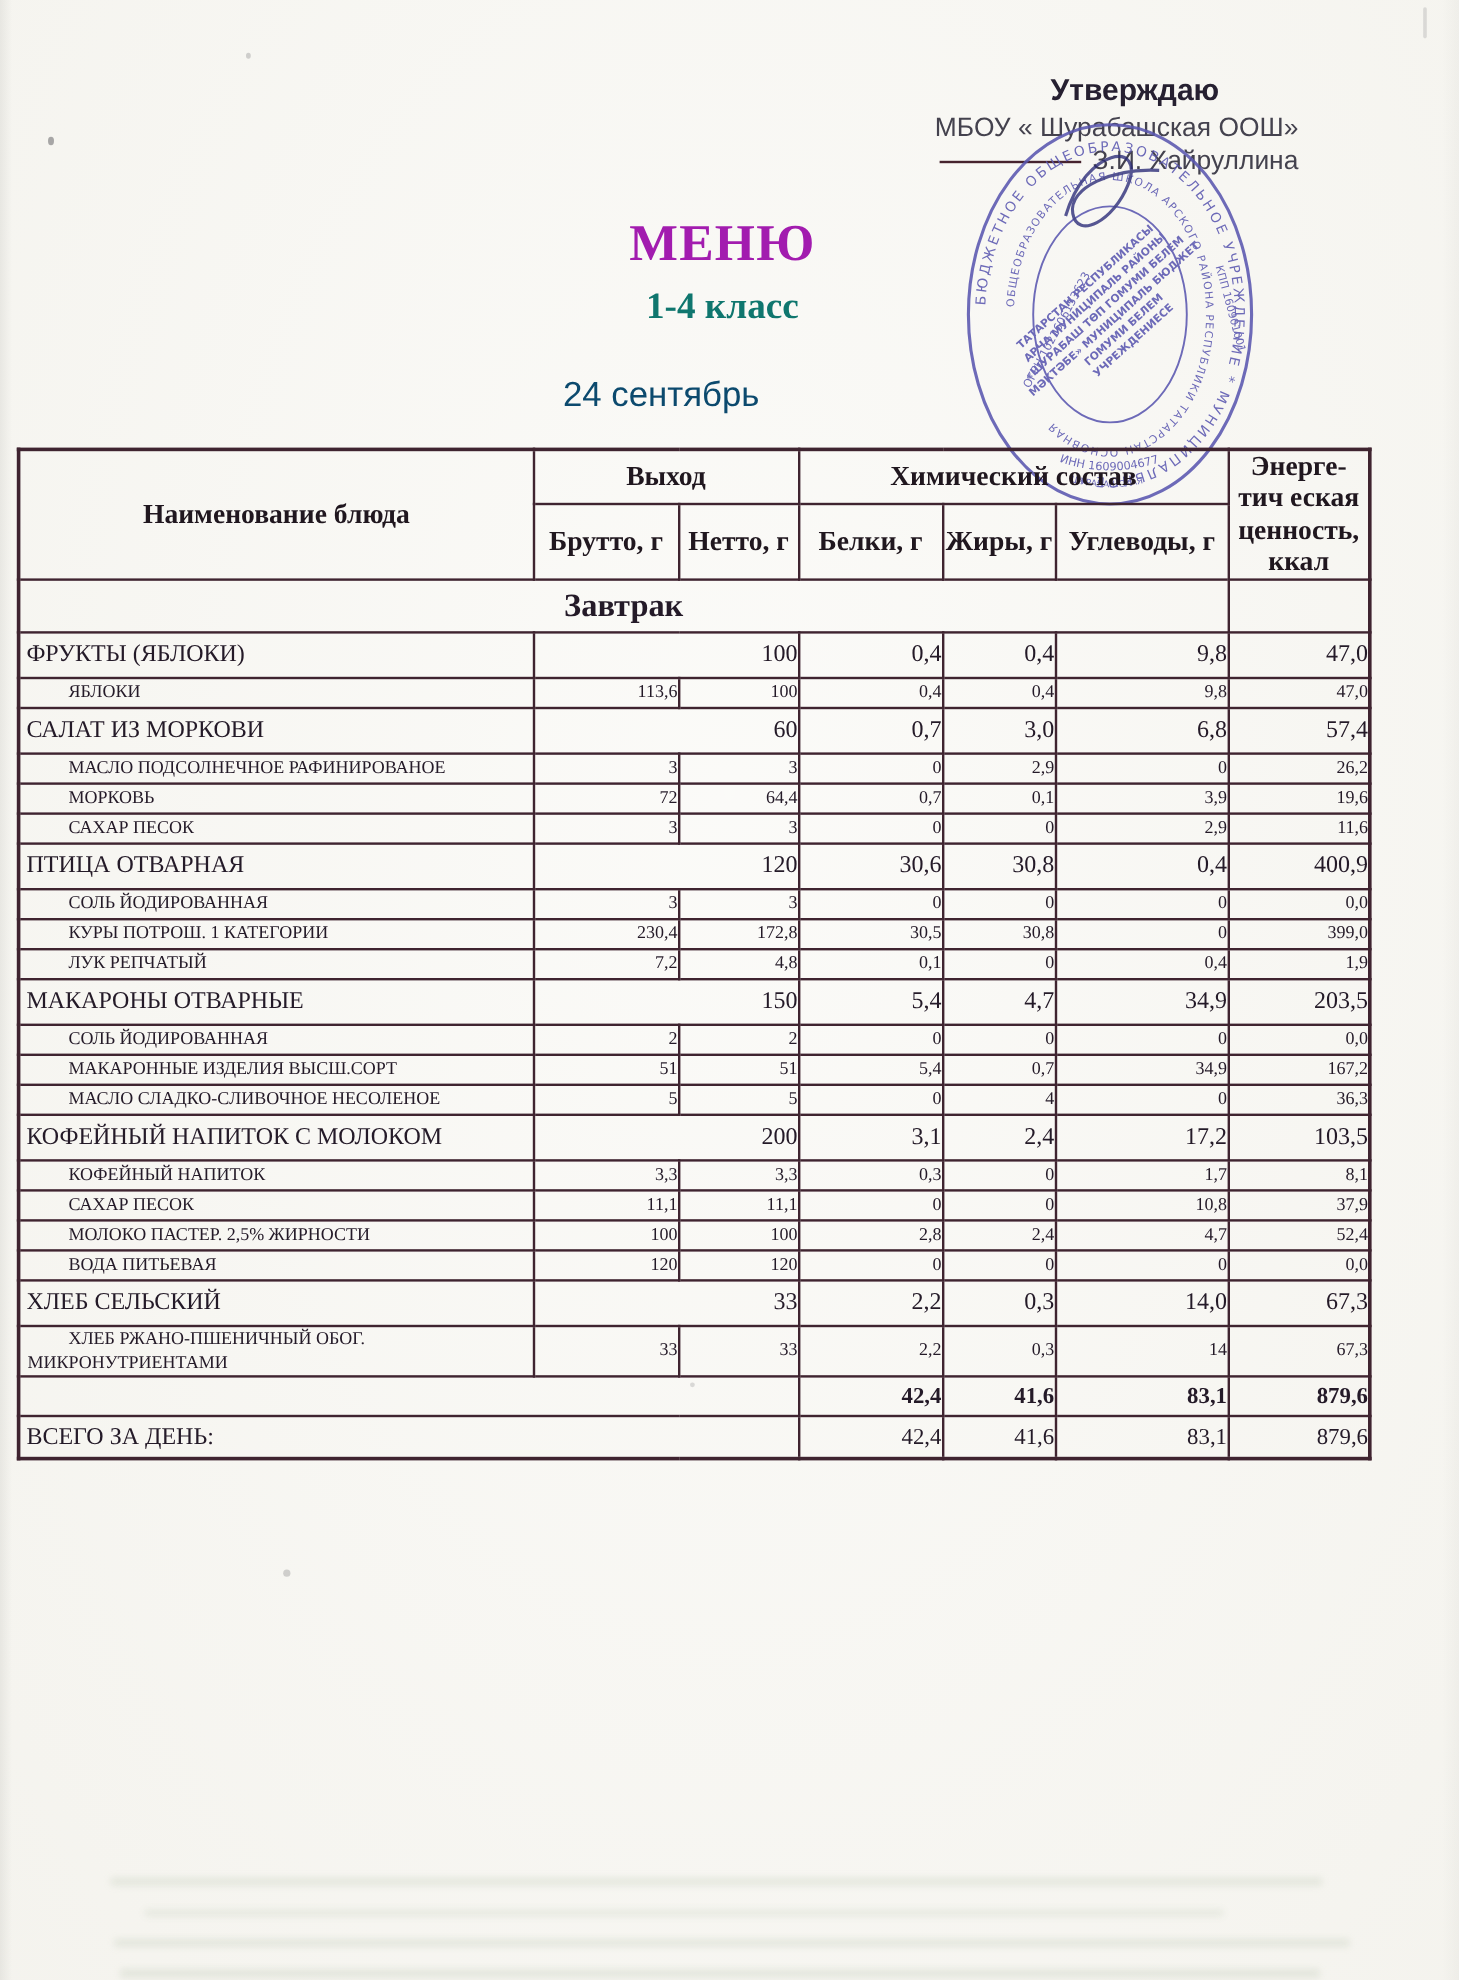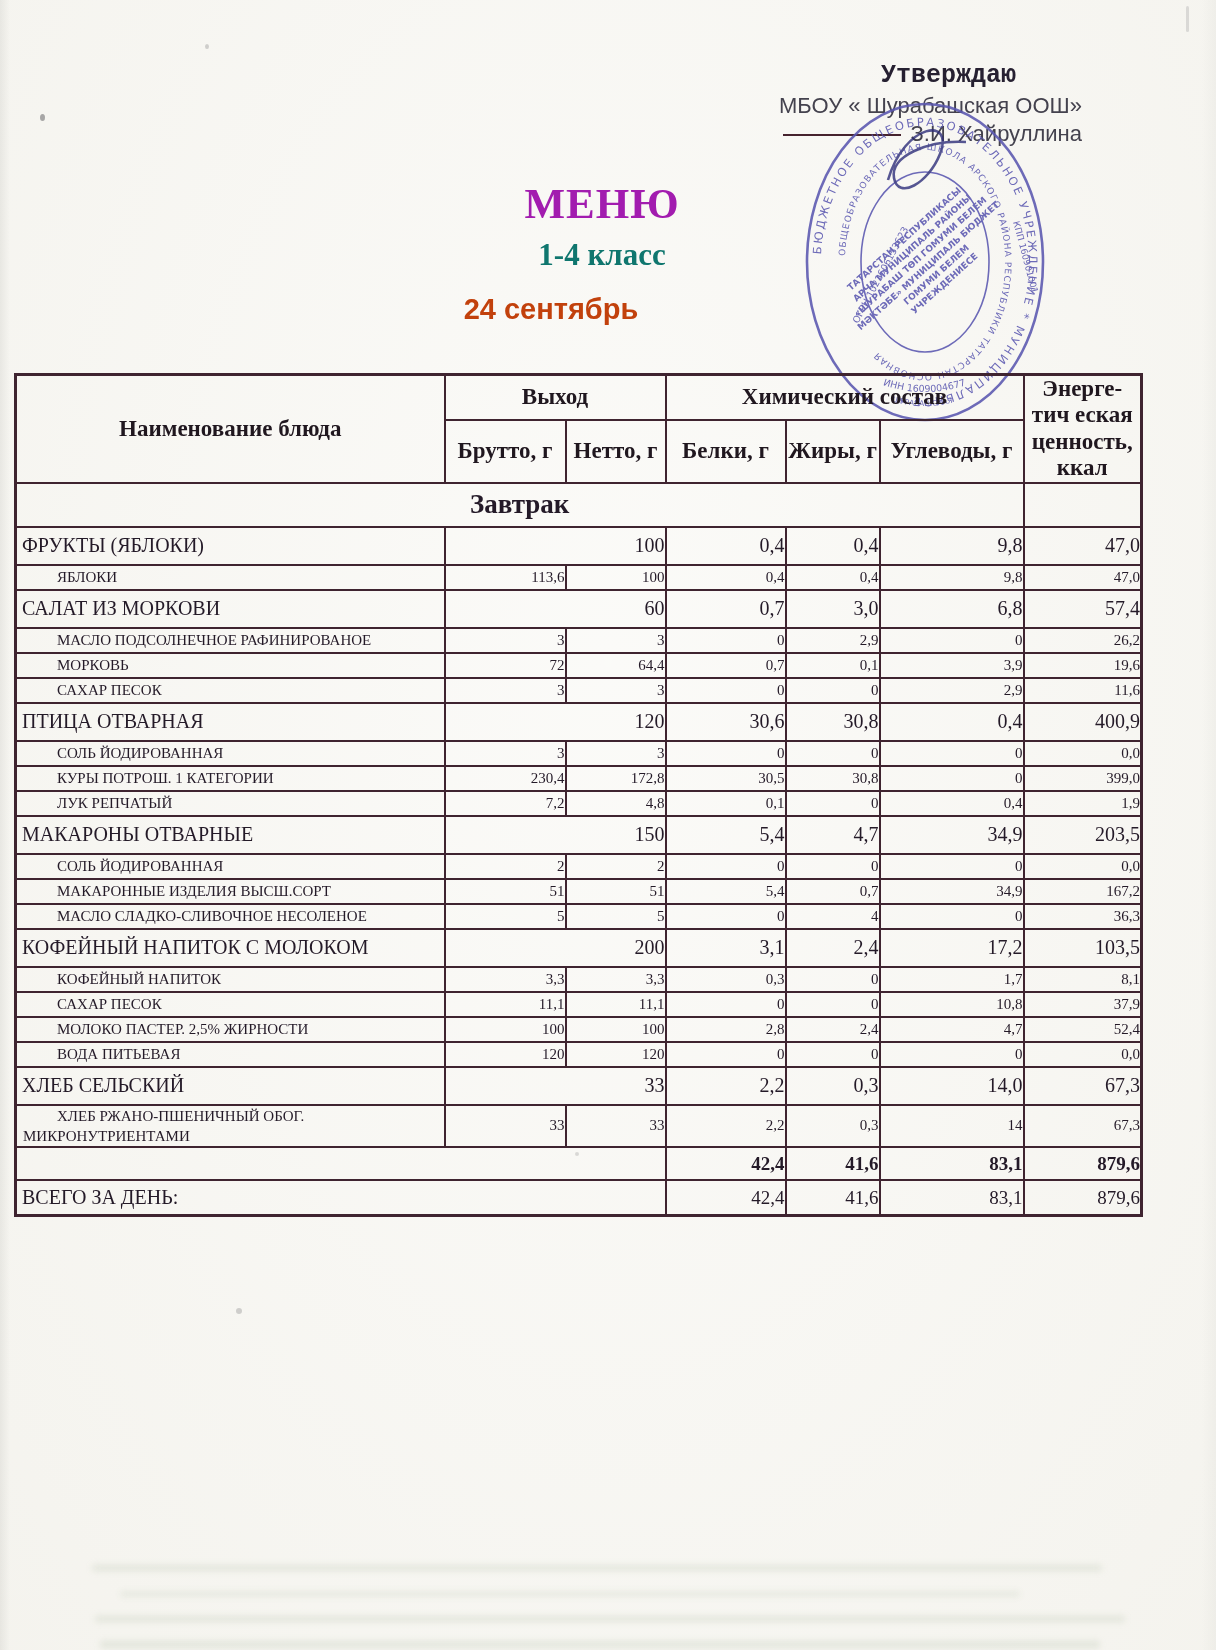--- a/index.html
+++ b/index.html
@@ -15,40 +15,40 @@
       linear-gradient(90deg, rgba(190,190,185,.25) 0, rgba(190,190,185,0) 10px),
       linear-gradient(270deg, rgba(210,210,205,.18) 0, rgba(210,210,205,0) 14px),
       radial-gradient(ellipse at 50% 40%, rgba(255,255,255,.5), rgba(225,223,215,.12));
   }
   
   .approval{
     position:absolute;top:62px;left:700px;width:382px;text-align:right;
     font-family:"Liberation Sans", sans-serif;font-size:22px;line-height:27px;color:#44424e;
   }
   .approval .approve-word{
-    font-family:Liberation Mono, monospace;font-weight:bold;font-size:25px;
+    font-family:Liberation Sans, sans-serif;font-weight:bold;font-size:25px;
     color:#262031;padding-right:66px;margin-bottom:3px;
   }
   .approval .line{margin-top:1px;}
   .sig-underline{
     display:inline-block;width:118px;border-bottom:2px solid #46232e;
     transform:translateY(-5px);margin-right:10px;
   }
   
   .menu-title{
     position:absolute;top:179px;left:0;width:1204px;text-align:center;
     font-weight:bold;font-size:43px;letter-spacing:1px;color:#a21caf;
   }
   .menu-grade{
     position:absolute;top:237px;left:0;width:1204px;text-align:center;
     font-weight:bold;font-size:31px;color:#0f766e;
   }
   .menu-date{
-    position:absolute;top:293px;left:0;width:1102px;text-align:center;
-    font-family:"Liberation Sans", sans-serif;font-weight:bold;font-size:29px;color:#c2410c;
+    position:absolute;top:313px;left:0;width:1102px;text-align:center;
+    font-family:"Liberation Sans", sans-serif;font-weight:normal;font-size:29px;color:#0c4a6e;
   }
   
   .stamp-svg{position:absolute;left:770px;top:82px;width:320px;height:360px;opacity:.88;}
   .stamp-svg text{font-family:"DejaVu Sans", sans-serif;fill:#5a57b0;}
   
   .menu-table-wrap{position:absolute;left:14px;top:373px;}
   table.menu{
     border-collapse:collapse;table-layout:fixed;width:1126px;
     background:transparent;
   }

